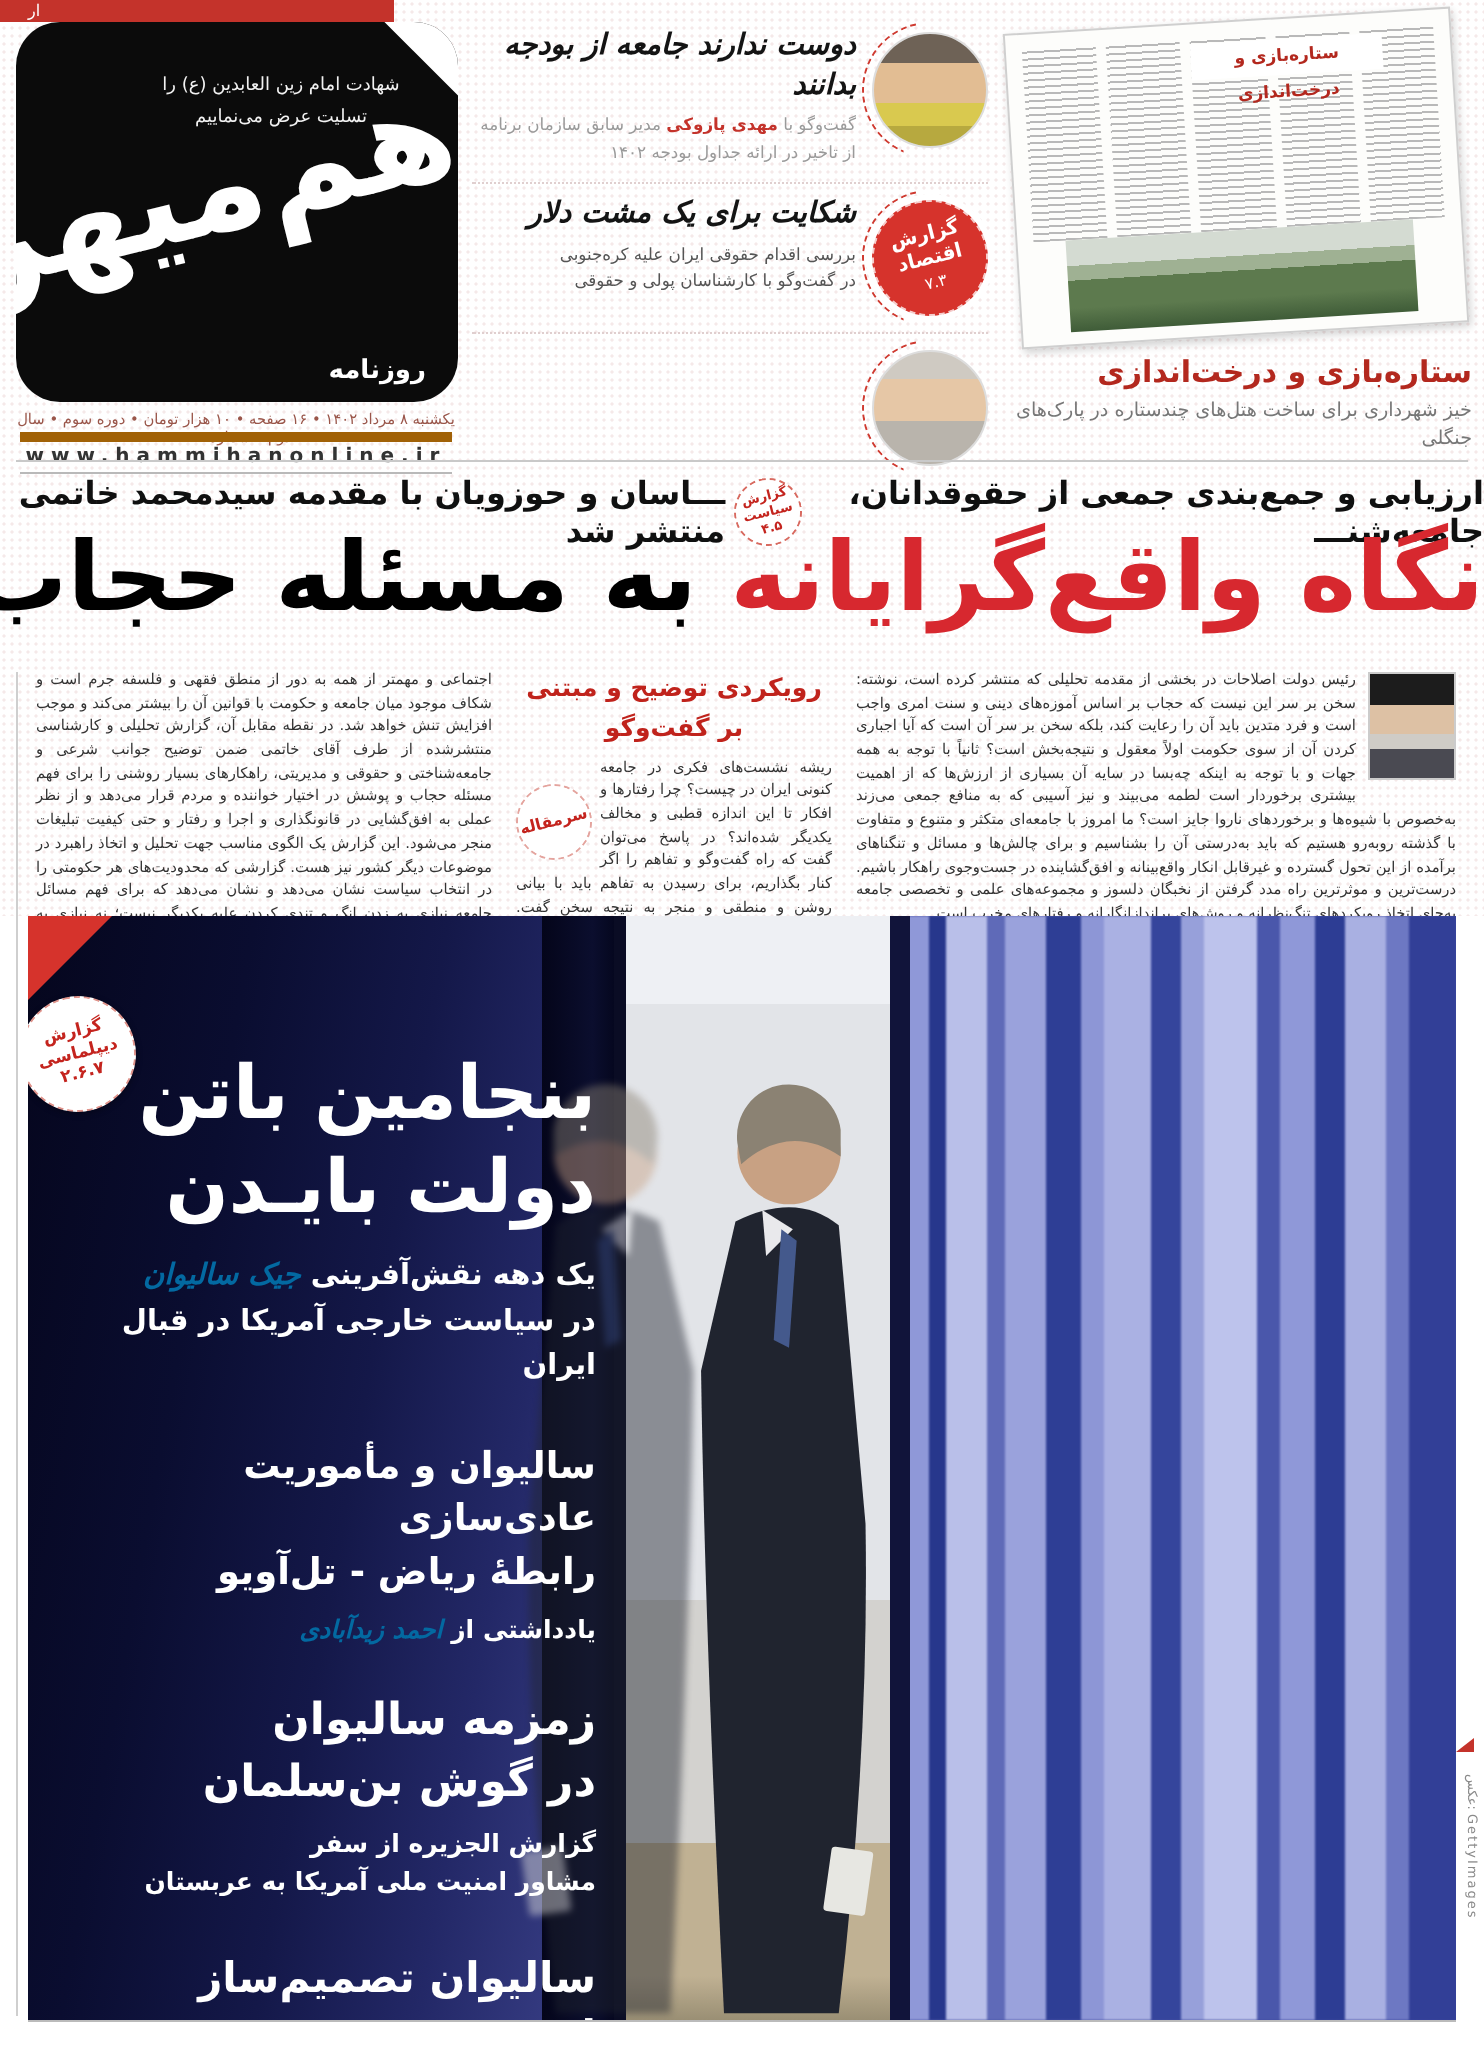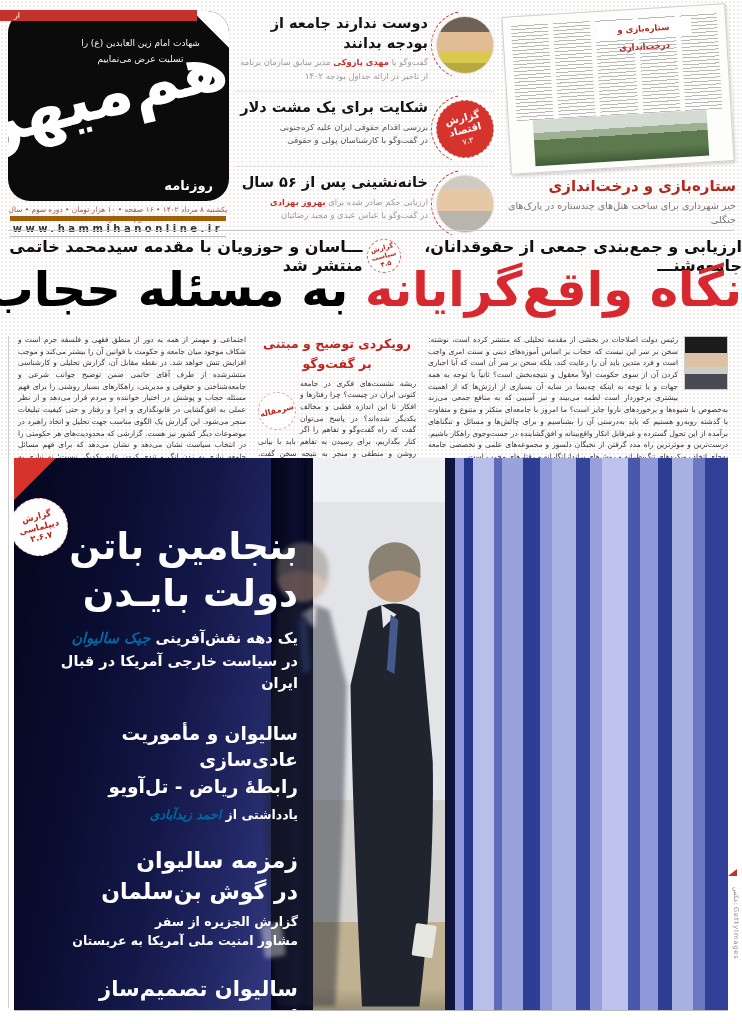--- a/index.html
+++ b/index.html
@@ -3,21 +3,21 @@
 <meta charset="utf-8">
 <style>
   html,body{margin:0;padding:0;background:#e9e9e9;}
   .page{position:relative;width:742px;height:1024px;background:#fff;overflow:hidden;
         font-family:"DejaVu Sans",sans-serif;direction:rtl;margin:0 auto;}
   .dots{position:absolute;left:0;top:0;width:742px;height:458px;
         background-image:radial-gradient(rgba(205,145,145,.20) .7px,transparent .9px);
         background-size:4px 4px;pointer-events:none;z-index:0;}
   
   .topstrip{position:absolute;left:0;top:0;width:197px;height:11px;background:#c4332b;z-index:3;
-            color:#fff;font-size:8px;line-height:11px;padding-right:16px;box-sizing:border-box;direction:ltr;text-align:left;padding-left:14px;margin-top:10px;}
+            color:#fff;font-size:8px;line-height:11px;padding-right:16px;box-sizing:border-box;direction:ltr;text-align:left;padding-left:14px;}
   
   .masthead{position:absolute;left:8px;top:11px;width:221px;height:190px;background:#0b0b0b;
             border-radius:22px;z-index:2;overflow:hidden;}
   .dogear{position:absolute;right:-26px;top:-26px;width:52px;height:52px;background:#fff;transform:rotate(45deg);}
   .condolence{padding:13px 14px 0 58px;color:#f2f2f2;font-size:9px;line-height:1.75;text-align:center;margin-top:12px;}
   .logo{position:absolute;left:0;right:0;top:34px;text-align:center;color:#fff;font-weight:bold;
         font-size:66px;transform:rotate(-14deg);letter-spacing:-2px;line-height:1.4;}
   .logotype{position:absolute;bottom:8px;right:16px;color:#fff;font-size:13px;font-weight:700;}
   .dateline{position:absolute;left:6px;top:205px;width:224px;text-align:center;font-size:7.4px;color:#9a564a;z-index:2;}
   .weblink{position:absolute;left:10px;top:216px;width:216px;text-align:center;font-size:10px;font-weight:700;
@@ -27,21 +27,21 @@
   .rail{position:absolute;left:236px;top:8px;width:258px;z-index:2;}
   .story{display:flex;flex-direction:row;align-items:flex-start;gap:8px;padding:6px 0 8px;border-bottom:1px dotted #e0cfcf;}
   .story:last-child{border-bottom:none;}
   .media{position:relative;width:58px;height:58px;flex:0 0 58px;margin-top:2px;}
   .media .ph{width:56px;height:56px;border-radius:50%;overflow:hidden;border:1px solid #ddd;}
   .media::after{content:'';position:absolute;inset:-5px;border:1.3px dashed #cf3a30;border-radius:50%;
                 clip-path:polygon(0 0,42% 0,30% 100%,0 100%);}
   .face1{background:linear-gradient(180deg,#6e6256 0 26%,#e2bd93 26% 62%,#d9c94f 62% 82%,#b7a93f 82% 100%);}
   .face3{background:linear-gradient(180deg,#cfcac2 0 24%,#e6c7a6 24% 62%,#b9b4ac 62% 100%);}
   .story-txt{flex:1;text-align:right;}
-  .story-title{font-size:14.5px;font-weight:800;color:#141414;line-height:1.35;}
+  .story-title{font-size:14.5px;font-weight:800;color:#141414;line-height:1.35;font-style:italic;}
   .story-sub{font-size:8.4px;color:#9a9a9a;line-height:1.6;margin-top:3px;}
   .redname{color:#c4332b;font-weight:700;}
   .badge{border-radius:50%;display:flex;flex-direction:column;align-items:center;justify-content:center;
          transform:rotate(-14deg);text-align:center;line-height:1.25;}
   .badge-red{width:56px;height:56px;background:#d6332c;color:#fff;border:1.2px dashed rgba(255,255,255,.75);
              box-shadow:0 0 0 3px #fff;font-size:10px;font-weight:800;}
   .badge-red .n{font-size:8px;font-weight:400;}
   
   .teaser{position:absolute;left:500px;top:6px;width:236px;z-index:2;text-align:right;}
   .thumb{position:relative;width:222px;height:156px;margin:4px auto 0;background:#fdfdfb;border:1px solid #cfcfcf;
@@ -157,28 +157,20 @@
           <span>بررسی اقدام حقوقی ایران علیه کره‌جنوبی</span><br>
           <span>در گفت‌وگو با کارشناسان پولی و حقوقی</span>
         </div>
       </div>
     </div>
 
     <div class="story">
       <div class="media">
           <div class="ph face3"></div>
         </div>
-      <div class="story-txt">
-        <div class="story-title">خانه‌نشینی پس از ۵۶ سال</div>
-        <div class="story-sub">
-          <span>ارزیابی حکم صادر شده برای</span>
-          <span class="redname">بهروز بهزادی</span><br>
-          <span>در گفت‌وگو با عباس عبدی و مجید رضائیان</span>
-        </div>
-      </div>
     </div>
   </div>
 
   <div class="teaser">
     <div class="thumb">
       <div class="ttl">ستاره‌بازی و درخت‌اندازی</div>
       <div class="cols">
           <div class="col"></div>
           <div class="col"></div>
           <div class="col"></div>

